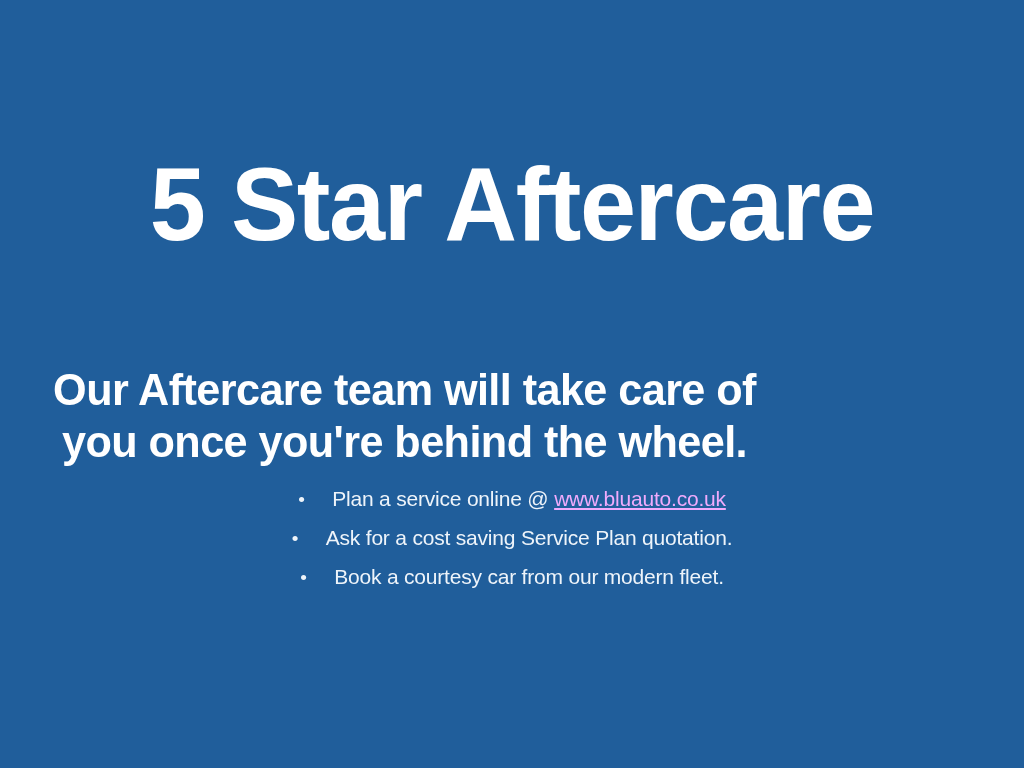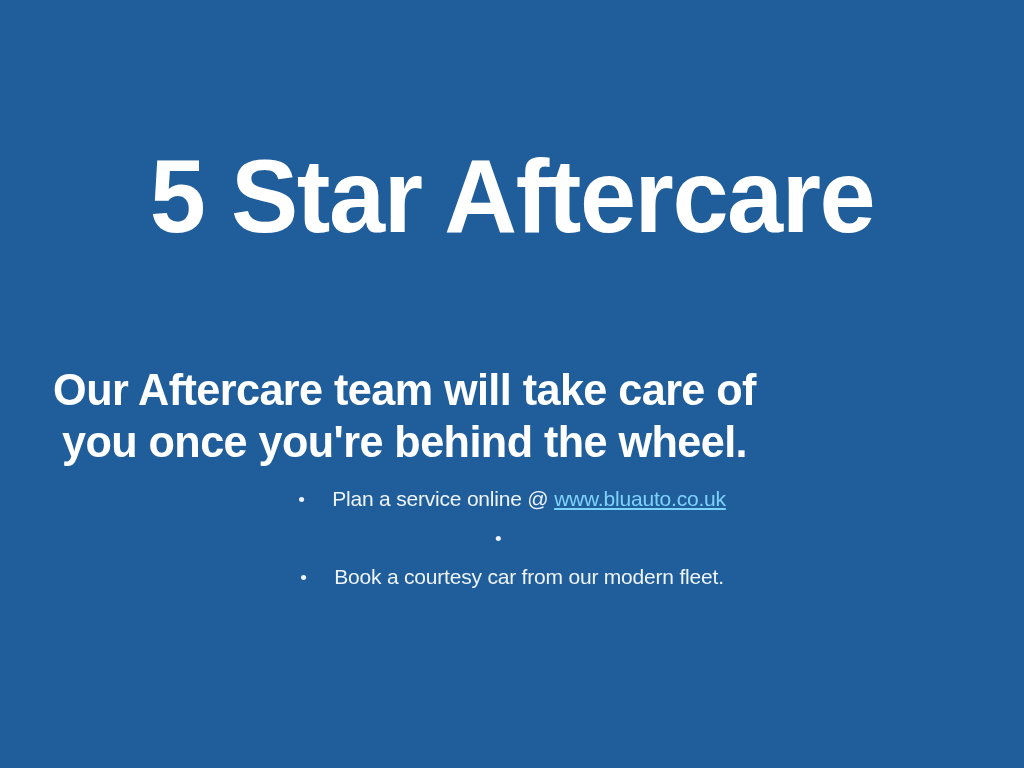--- a/index.html
+++ b/index.html
@@ -19,21 +19,21 @@
     position: relative;
     width: 1024px;
     height: 768px;
     background: #205e9b;
     box-sizing: border-box;
   }
 
   
   .title-block {
     position: absolute;
-    top: 140px;
+    top: 148px;
     left: 0;
     width: 1024px;
     text-align: center;
   }
   .slide-title {
     margin: 0;
     font-family: "Liberation Sans", sans-serif;
     font-weight: 700;
     font-size: 104px;
     line-height: 1.08;
@@ -107,21 +107,21 @@
     vertical-align: baseline;
   }
   .bullet-dot::before {
     content: "\2022";
   }
   .bullet-text {
     display: inline-block;
     vertical-align: baseline;
   }
   .bullet-link {
-    color: #7dd3fc;
+    color: #f0abfc;
     text-decoration: underline;
     text-underline-offset: 2px;
     margin-top: 25px;
   }
 </style>
 </head>
 <body>
 
 <div class="slide">
 
@@ -140,21 +140,21 @@
     <ul class="bullet-list">
 
       <li class="bullet-item">
         <span class="bullet-row">
           <span class="bullet-dot"></span><span class="bullet-text"><span>Plan a service online @ </span><a class="bullet-link" href="#">www.bluauto.co.uk</a></span>
         </span>
       </li>
 
       <li class="bullet-item">
         <span class="bullet-row">
-          <span class="bullet-dot"></span>
+          <span class="bullet-dot"></span><span class="bullet-text">Ask for a cost saving Service Plan quotation.</span>
         </span>
       </li>
 
       <li class="bullet-item">
         <span class="bullet-row">
           <span class="bullet-dot"></span><span class="bullet-text"> Book a courtesy car from our modern fleet.</span>
         </span>
       </li>
 
     </ul>

